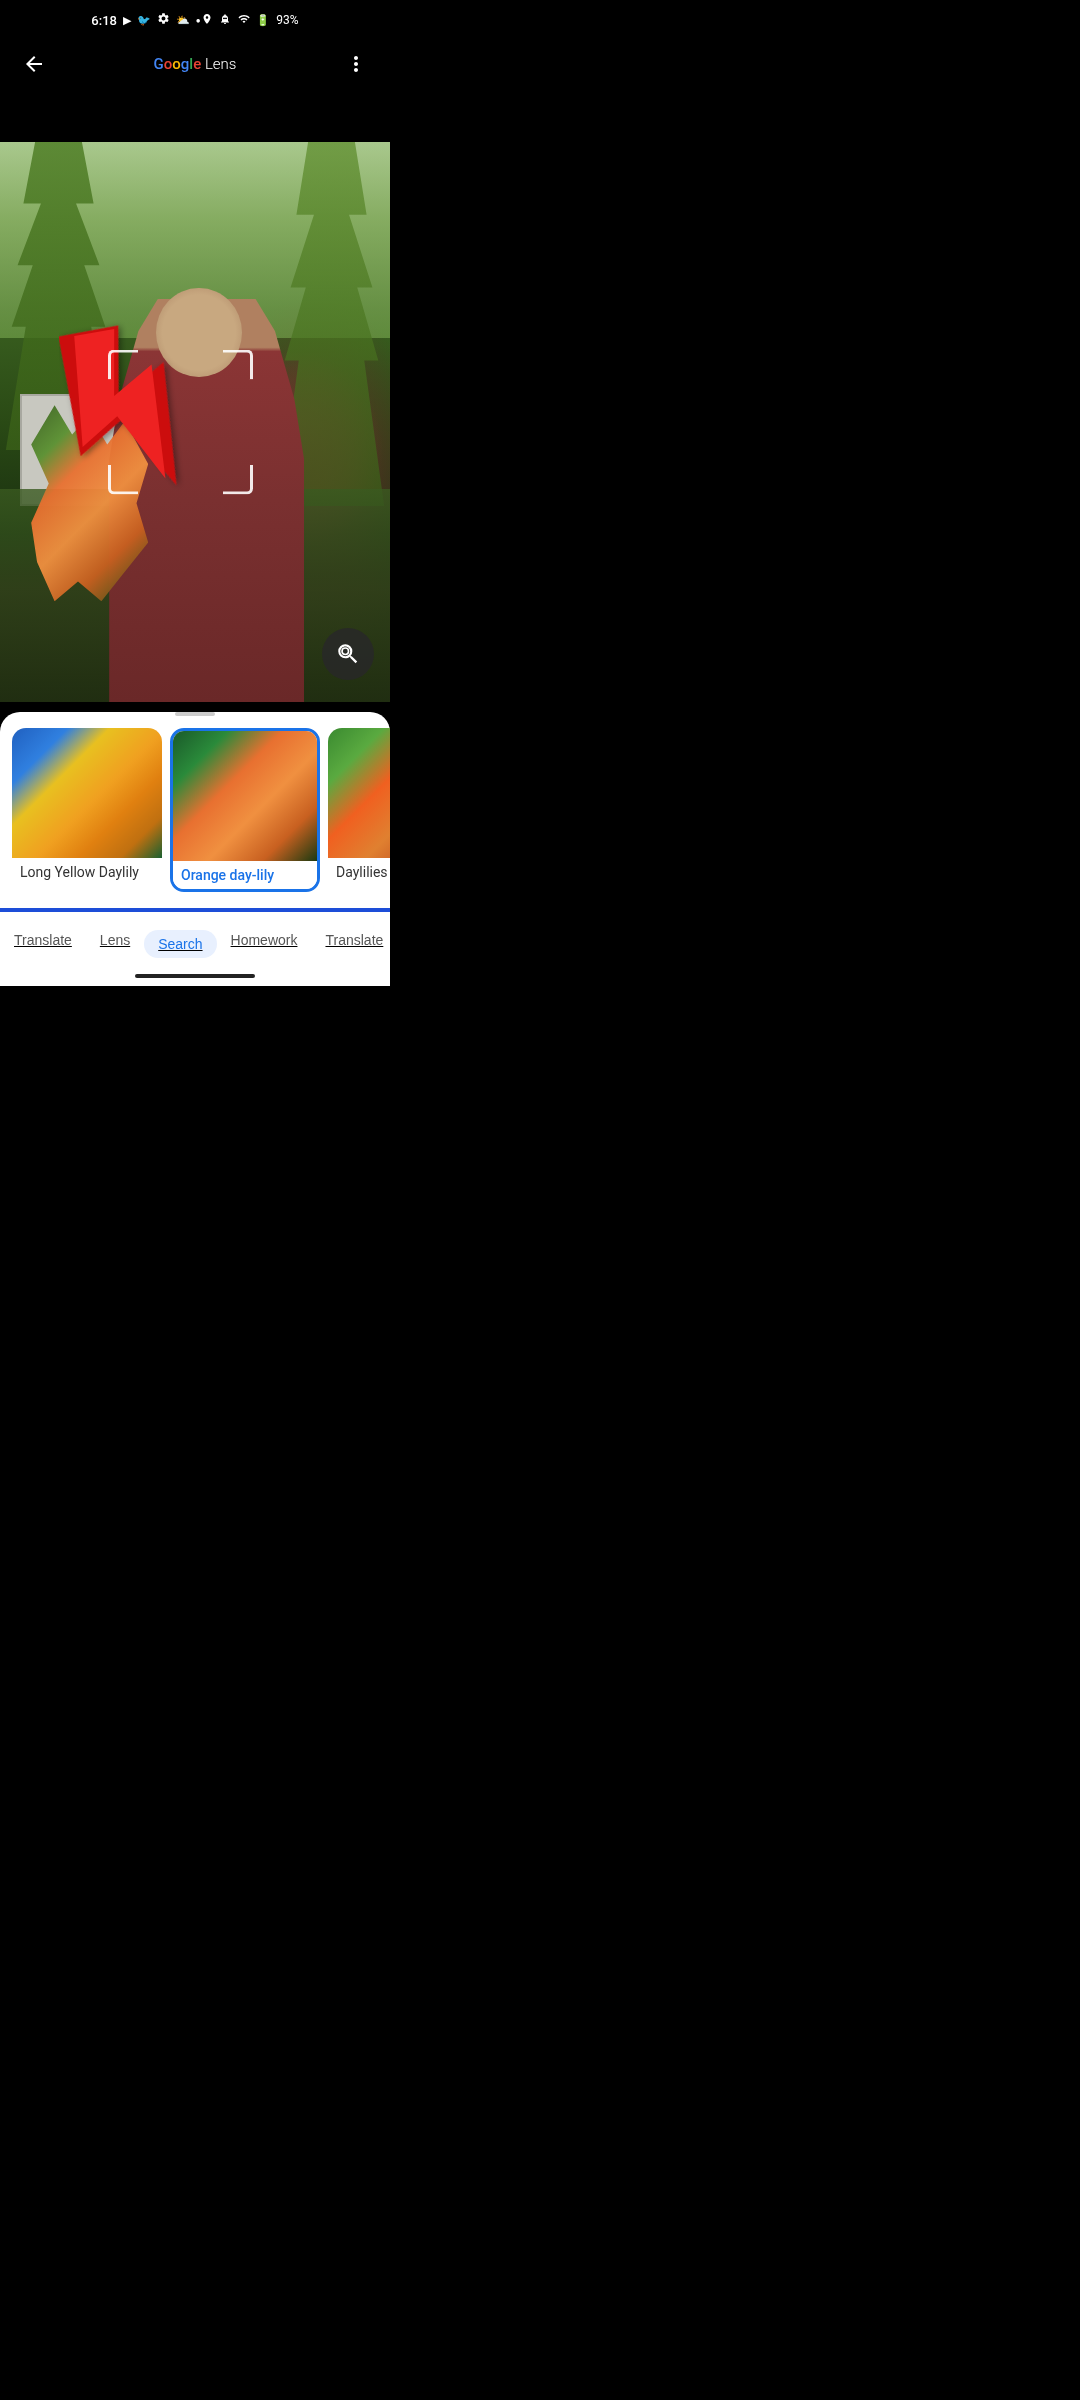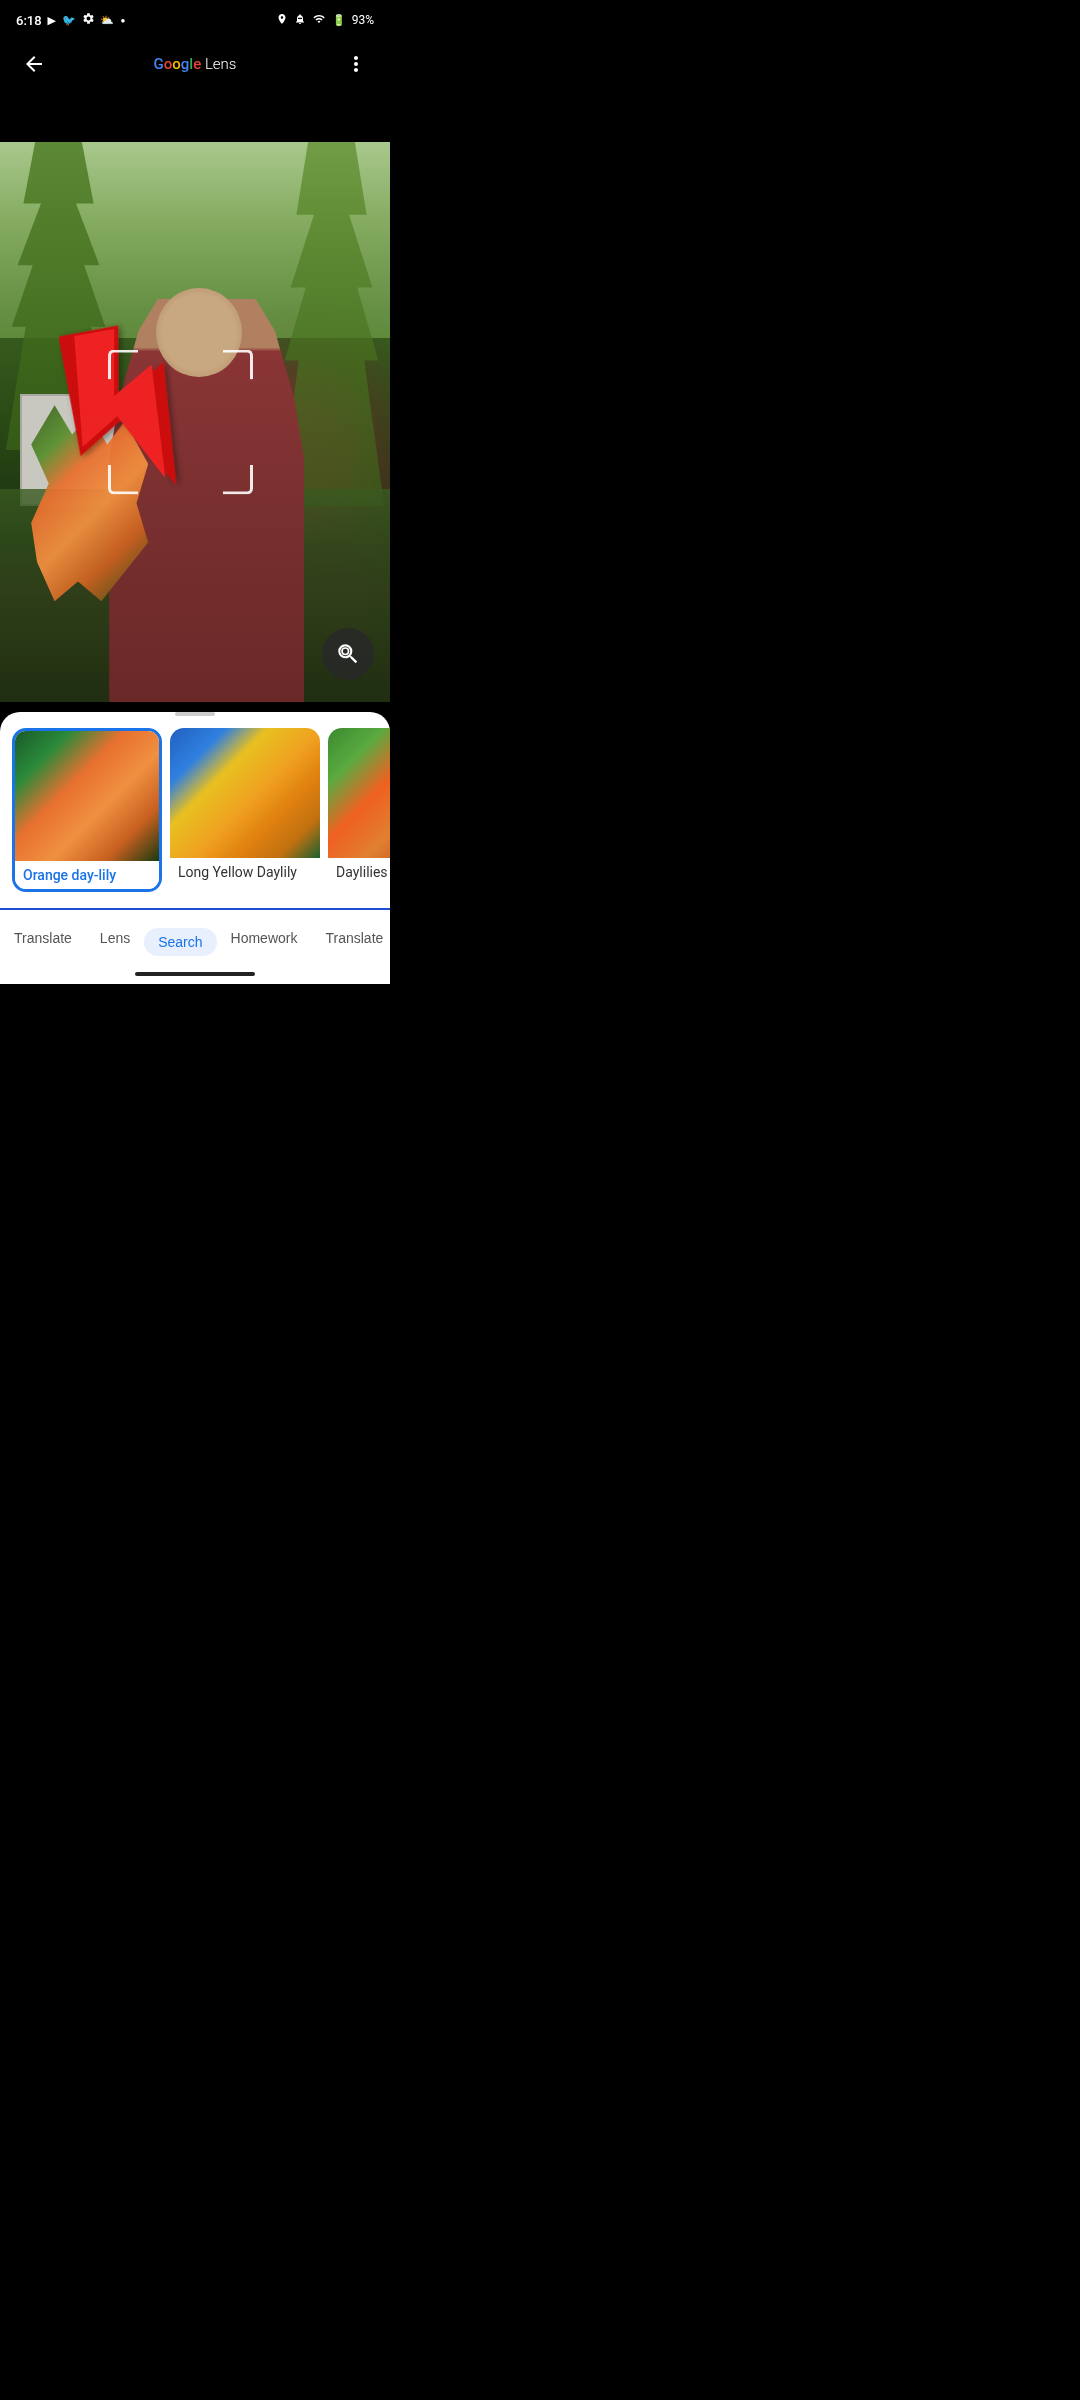--- a/index.html
+++ b/index.html
@@ -10,21 +10,21 @@
       min-height: 866px;
       background: #000;
       font-family: 'Roboto', Arial, sans-serif;
       overflow-x: hidden;
       position: relative;
     }
 
     
     .status-bar {
       display: flex;
-      justify-content: space-between;
+      justify-content: center;
       align-items: center;
       padding: 8px 16px 4px;
       background: #000;
       height: 36px;
     }
 
     .status-left {
       display: flex;
       align-items: center;
       gap: 6px;
@@ -228,21 +228,22 @@
       font-weight: 500;
     }
 
     
     .bottom-tabs {
       display: flex;
       align-items: center;
       justify-content: space-around;
       padding: 10px 0 8px;
       background: #fff;
-      border-top: 2px solid #1d4ed8;
+      border-top: 4px solid #1d4ed8;
+      text-decoration: underline;
     }
 
     .tab-item {
       display: flex;
       flex-direction: column;
       align-items: center;
       padding: 6px 14px;
       border-radius: 24px;
       cursor: pointer;
       font-size: 14px;
@@ -373,28 +374,28 @@
       <circle cx="9.5" cy="9.5" r="3" fill="none" stroke="white" stroke-width="1.5"></circle>
     </svg>
   </button>
 </div>
 
 <div class="bottom-sheet">
   <div class="sheet-handle"></div>
 
   <div class="results-row">
 
+    <div class="result-card">
+      <div class="result-card-img-placeholder img-lily-yellow"></div>
+      <div class="result-card-label">Long Yellow Daylily</div>
+    </div>
+
     <div class="result-card active">
       <div class="result-card-img-placeholder img-lily-orange"></div>
       <div class="result-card-label">Orange day-lily</div>
-    </div>
-
-    <div class="result-card">
-      <div class="result-card-img-placeholder img-lily-yellow"></div>
-      <div class="result-card-label">Long Yellow Daylily</div>
     </div>
 
     <div class="result-card">
       <div class="result-card-img-placeholder img-daylily"></div>
       <div class="result-card-label">Daylilies</div>
     </div>
   </div>
 
   <div class="bottom-tabs">
     <button class="tab-item">

